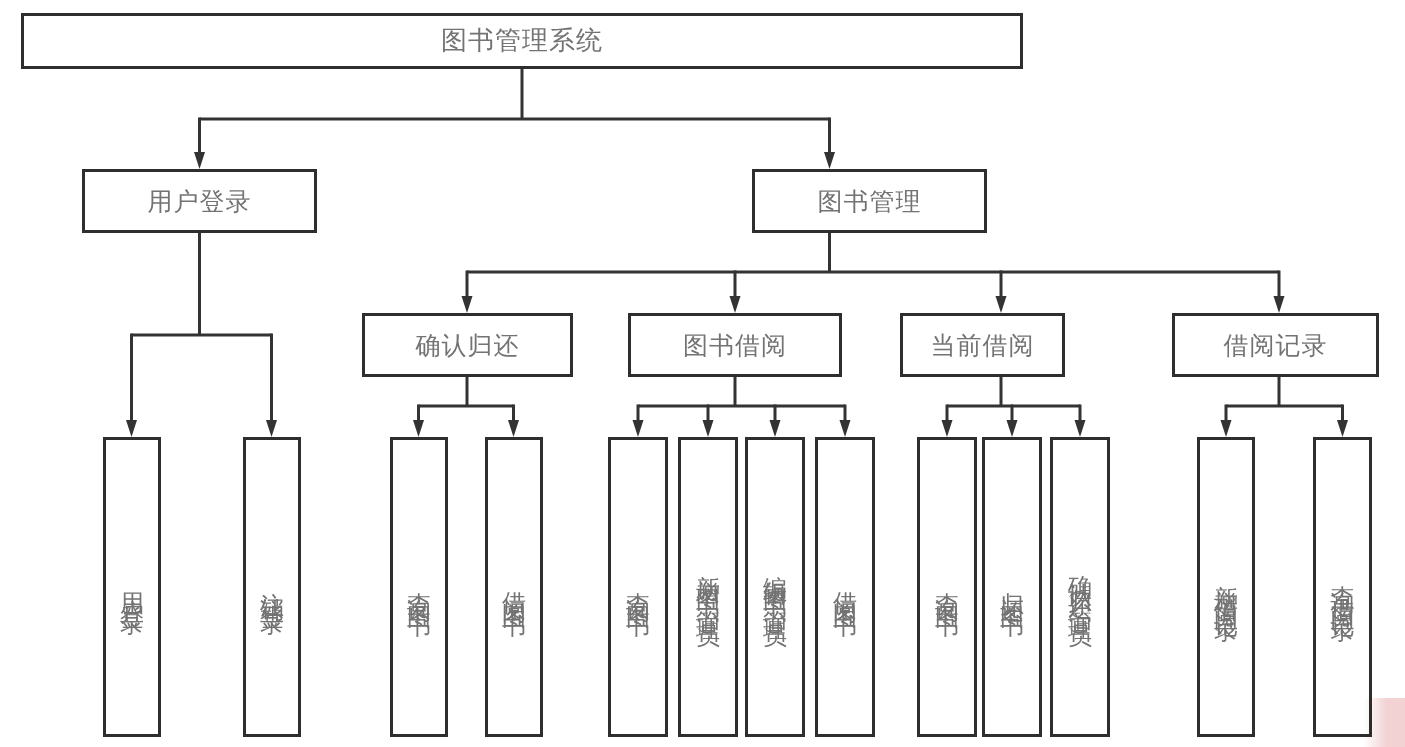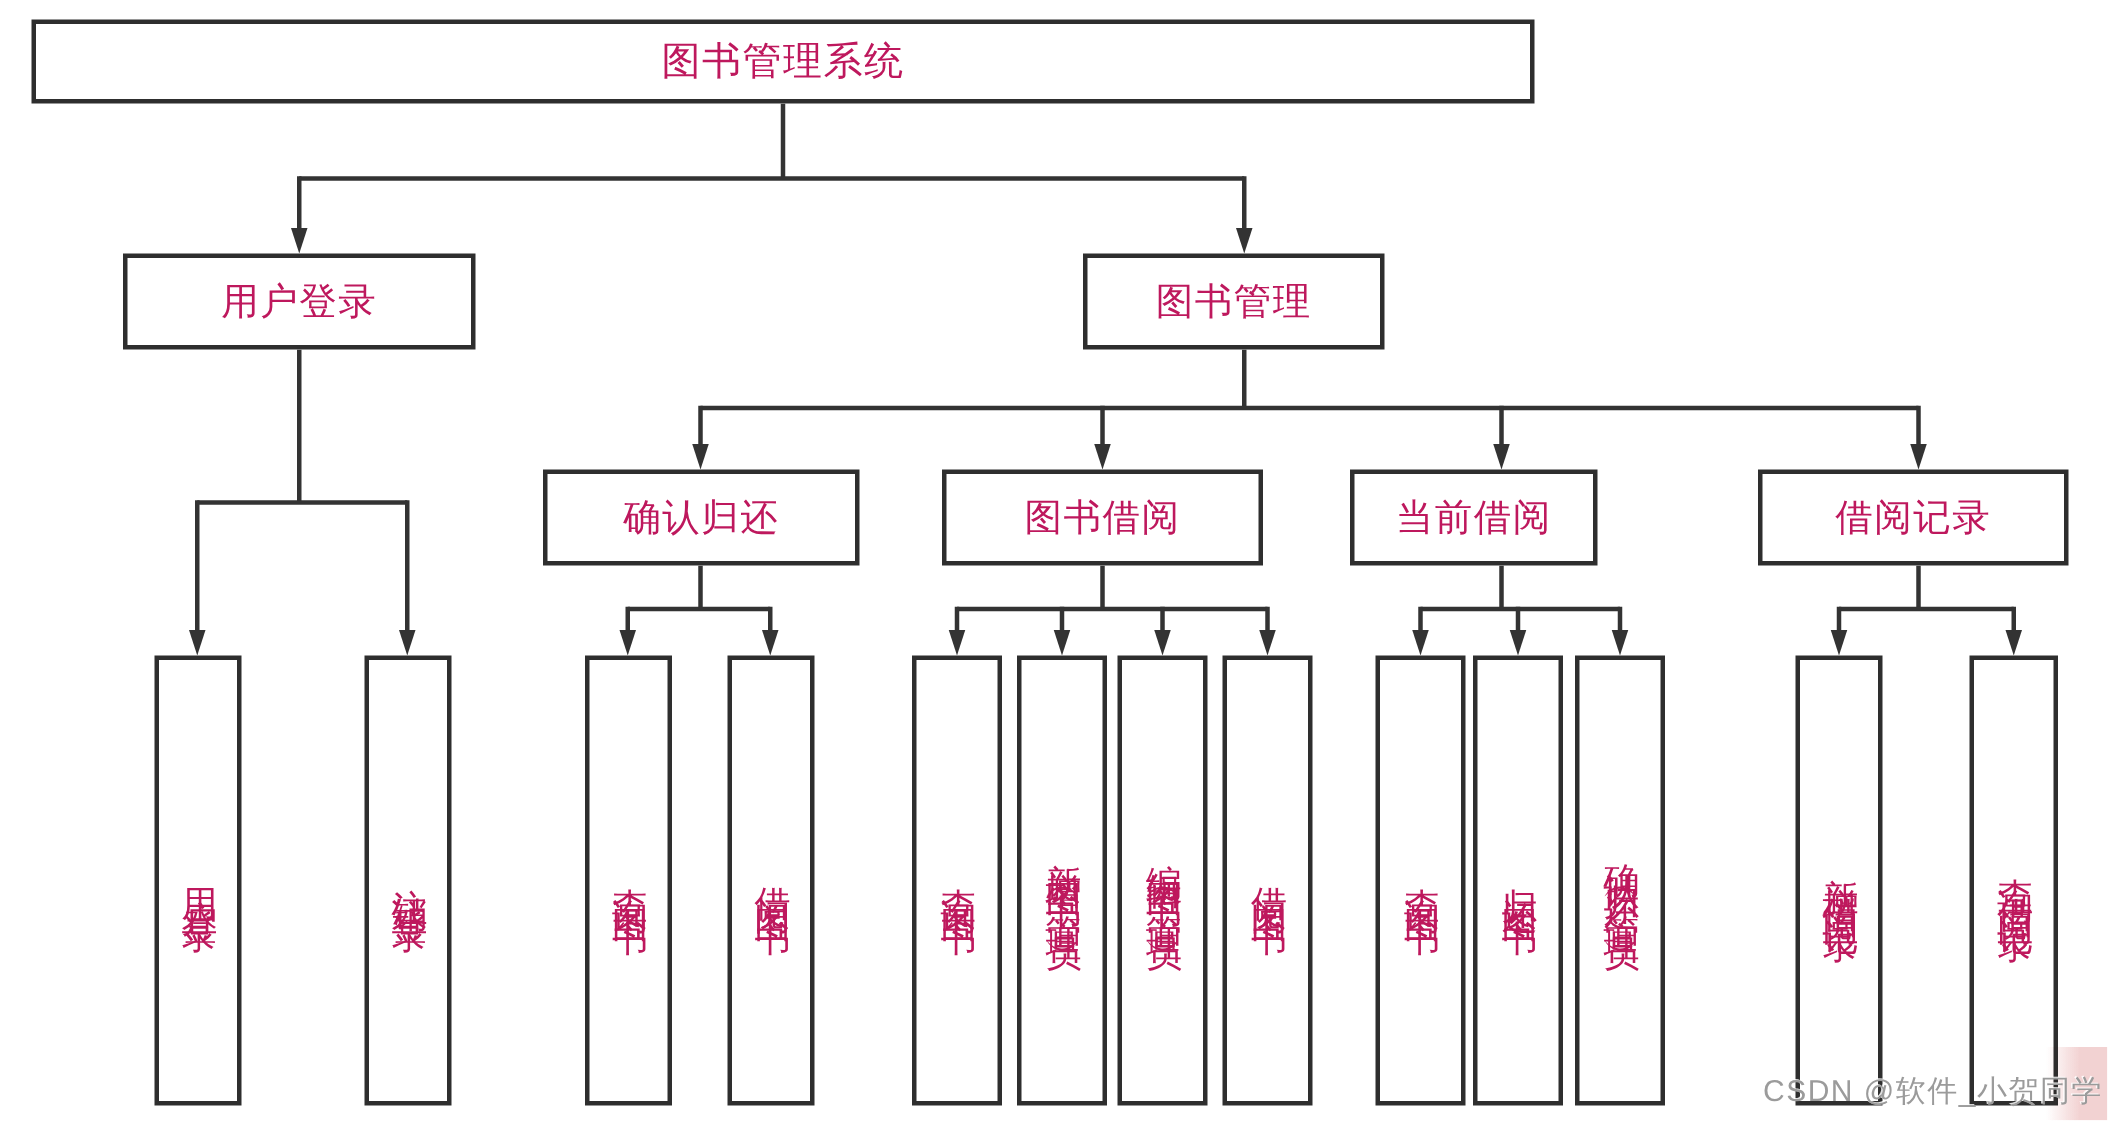--- a/index.html
+++ b/index.html
@@ -6,21 +6,21 @@
   .canvas{
     position:relative;width:1405px;height:747px;background:#ffffff;
     font-family:"Liberation Sans","DejaVu Sans",sans-serif;overflow:hidden;
   }
   svg.connectors{position:absolute;left:0;top:0;display:block;}
   .node{
     position:absolute;box-sizing:border-box;border:3px solid #2e2e2e;background:#ffffff;
     display:flex;align-items:center;justify-content:center;
   }
   .node span{
-    font-size:25px;color:#be185d;letter-spacing:1px;white-space:nowrap;line-height:1.2;
+    font-size:25px;color:#737373;letter-spacing:1px;white-space:nowrap;line-height:1.2;
   }
   .node.title span{font-size:26px;}
   .node.leaf span{
     writing-mode:vertical-rl;text-orientation:mixed;
     font-size:24px;letter-spacing:7px;line-height:1;
   }
   .corner-highlight{
     position:absolute;left:1364px;top:698px;width:41px;height:49px;
     background:linear-gradient(90deg,rgba(243,214,214,0),#f2d2d2 55%);
     mix-blend-mode:multiply;pointer-events:none;
@@ -102,21 +102,21 @@
     </g>
   </svg>
 
   <div class="node title" style="left:21px;top:13px;width:1002px;height:56px">
     <span>图书管理系统</span>
   </div>
 
   <div class="node" style="left:82px;top:169px;width:235px;height:64px">
     <span>用户登录</span>
   </div>
-  <div class="node" style="left:722px;top:169px;width:201px;height:64px">
+  <div class="node" style="left:752px;top:169px;width:235px;height:64px">
     <span>图书管理</span>
   </div>
 
   <div class="node" style="left:362px;top:313px;width:211px;height:64px">
     <span>确认归还</span>
   </div>
   <div class="node" style="left:628px;top:313px;width:214px;height:64px">
     <span>图书借阅</span>
   </div>
   <div class="node" style="left:900px;top:313px;width:165px;height:64px">
@@ -164,14 +164,13 @@
   </div>
 
   <div class="node leaf" style="left:1197px;top:437px;width:58px;height:300px">
     <span>新增借阅记录</span>
   </div>
   <div class="node leaf" style="left:1313px;top:437px;width:59px;height:300px">
     <span>查询借阅记录</span>
   </div>
 
   <div class="corner-highlight"></div>
-  <div class="watermark">CSDN @软件_小贺同学</div>
 </div>
 
 </body></html>

